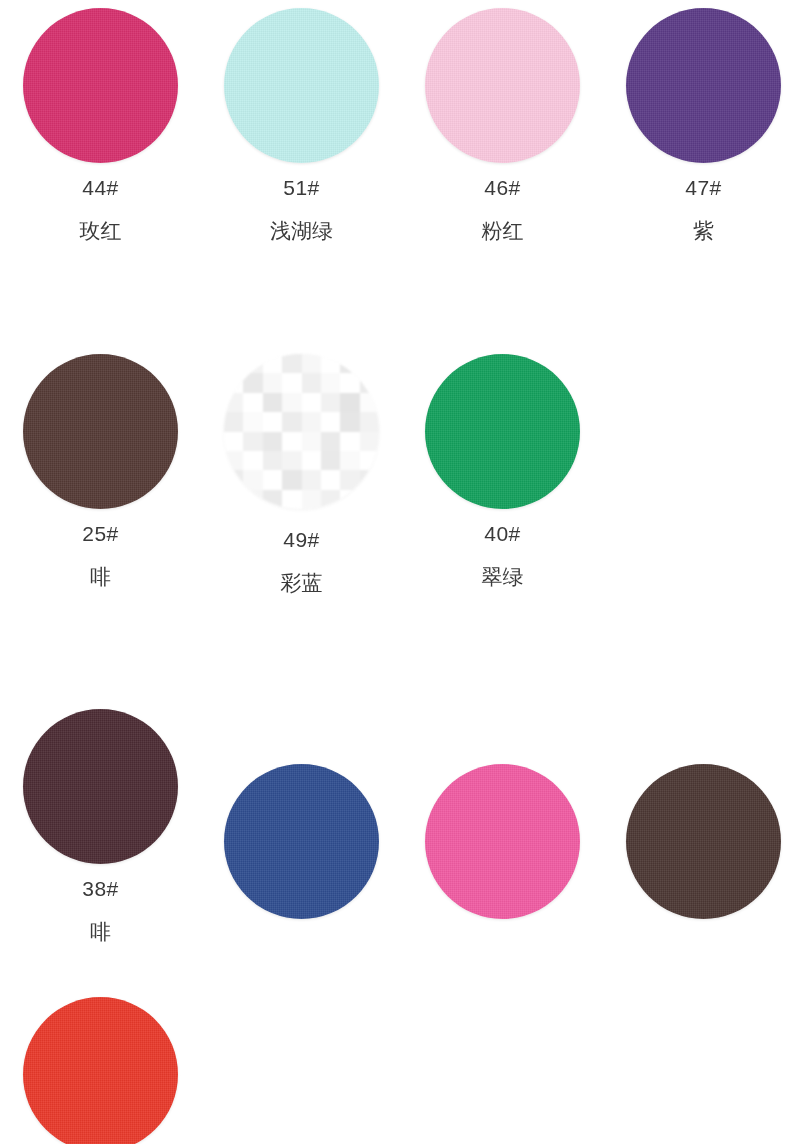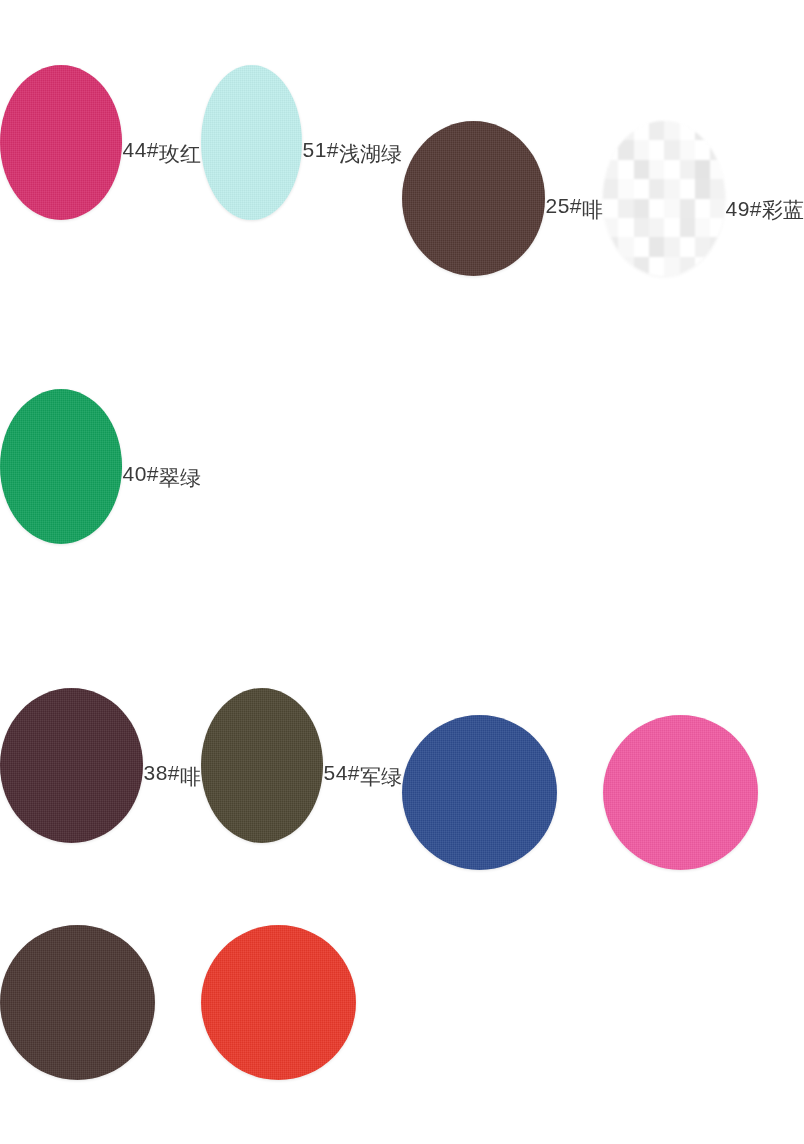--- a/index.html
+++ b/index.html
@@ -24,21 +24,21 @@
   }
   .block {
     display: grid;
     grid-template-columns: repeat(4, 201px);
     width: 804px;
   }
   .block-top { padding-top: 8px; }
   .block-bottom { padding-top: 22px; }
   .cell {
     display: flex;
-    flex-direction: row;
+    flex-direction: column;
     align-items: center;
     box-sizing: border-box;
   }
   .swatch {
     width: 155px;
     height: 155px;
     border-radius: 50%;
     position: relative;
     overflow: hidden;
     box-shadow: 0 1px 3px rgba(0,0,0,0.10);
@@ -101,21 +101,35 @@
     </div>
 
     <div class="cell">
       <div class="swatch plain" style="background: rgb(191, 238, 236);">
           <span class="grain"></span>
         </div>
       <div class="code">51#</div>
       <div class="name">浅湖绿</div>
     </div>
 
-
+    <div class="cell">
+      <div class="swatch plain" style="background: rgb(249, 199, 221);">
+          <span class="grain"></span>
+        </div>
+      <div class="code">46#</div>
+      <div class="name">粉红</div>
+    </div>
+
+    <div class="cell">
+      <div class="swatch plain" style="background: rgb(91, 59, 134);">
+          <span class="grain"></span>
+        </div>
+      <div class="code">47#</div>
+      <div class="name">紫</div>
+    </div>
 
     <div class="cell" style="margin-top:113px">
       <div class="swatch plain" style="background: rgb(84, 58, 53);">
           <span class="grain"></span>
         </div>
       <div class="code">25#</div>
       <div class="name">啡</div>
     </div>
 
     <div class="cell shift-label" style="margin-top:113px">
@@ -206,27 +220,20 @@
 
     <div class="cell">
       <div class="swatch plain" style="background: rgb(75, 43, 51);">
           <span class="grain"></span>
         </div>
       <div class="code">38#</div>
       <div class="name">啡</div>
     </div>
 
 
-    <div class="cell">
-      <div class="swatch plain" style="background: rgb(78, 71, 51);">
-          <span class="grain"></span>
-        </div>
-      <div class="code">54#</div>
-      <div class="name">军绿</div>
-    </div>
 
 
     <div class="cell" style="margin-top:55px">
       <div class="swatch plain" style="background: rgb(47, 77, 143);">
           <span class="grain"></span>
         </div>
 
     </div>
 
     <div class="cell" style="margin-top:55px">

